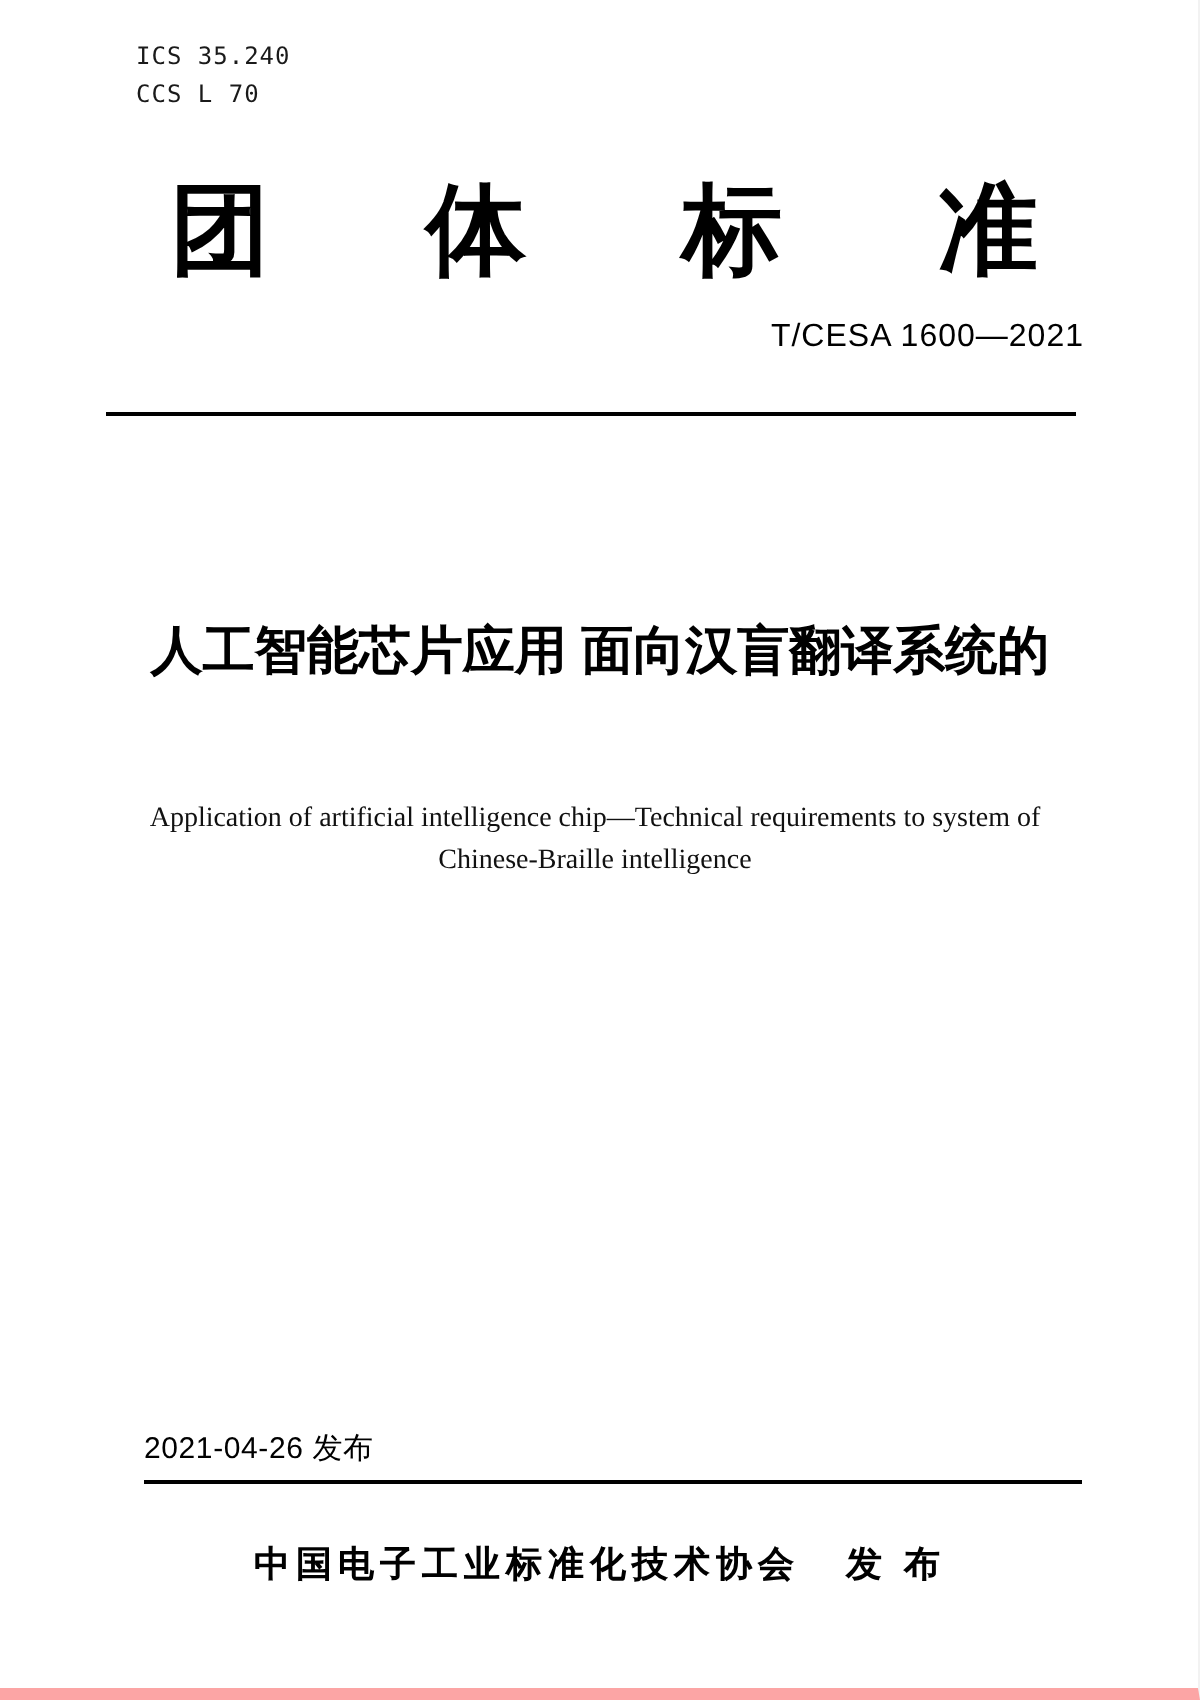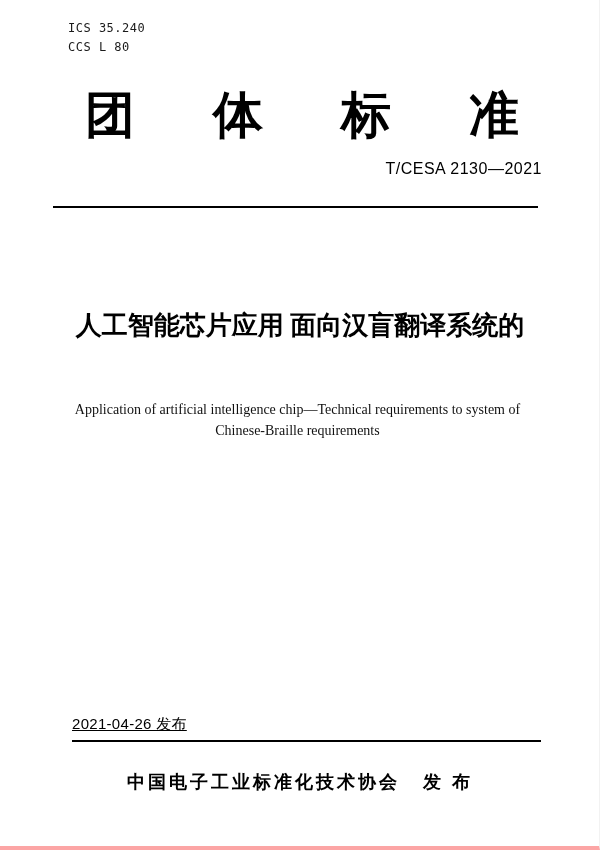--- a/index.html
+++ b/index.html
@@ -10,21 +10,21 @@
   .page {
     position: relative;
     width: 600px;
     height: 850px;
     background: #ffffff;
     color: #000000;
     font-family: "Liberation Sans", sans-serif;
     overflow: hidden;
     box-sizing: border-box;
     border-right: 1px solid #f2f2f2;
-    border-bottom: 4px solid #fca5a5;
+    border-bottom: 6px solid #fca5a5;
     padding-left: 48px;
   }
 
   
   .codes {
     position: absolute;
     left: 68px;
     top: 19px;
     font-size: 12px;
     line-height: 19px;
@@ -69,21 +69,21 @@
   
   .main-title {
     position: absolute;
     left: 0;
     top: 306px;
     width: 600px;
     text-align: center;
     font-size: 26px;
     font-weight: bold;
     line-height: 39px;
-    font-family: Liberation Serif, serif;
+    font-family: Liberation Sans, sans-serif;
   }
 
   
   .en-title {
     position: absolute;
     left: 0;
     top: 399px;
     width: 595px;
     text-align: center;
     font-size: 14px;
@@ -92,21 +92,20 @@
     color: #111111;
   }
 
   
   .date-issue {
     position: absolute;
     left: 72px;
     top: 715px;
     font-size: 15px;
     letter-spacing: 0.3px;
-    text-decoration: underline;
   }
   .date-impl {
     position: absolute;
     right: 58px;
     top: 715px;
     font-size: 15px;
     letter-spacing: 0.3px;
   }
 
   .rule-bottom {
@@ -139,41 +138,41 @@
     letter-spacing: 3px;
   }
 </style>
 </head>
 <body>
 
 <div class="page">
 
   <div class="codes">
     <div>ICS 35.240</div>
-    <div>CCS L 80</div>
+    <div>CCS L 70</div>
   </div>
 
   <div class="doc-type">
     <span>团</span>
     <span>体</span>
     <span>标</span>
     <span>准</span>
   </div>
 
-  <div class="std-number">T/CESA 2130—2021</div>
+  <div class="std-number">T/CESA 1600—2021</div>
 
   <div class="rule-top"></div>
 
   <div class="main-title">
     <div>人工智能芯片应用 面向汉盲翻译系统的</div>
   </div>
 
   <div class="en-title">
     <div>Application of artificial intelligence chip—Technical requirements to system of</div>
-    <div>Chinese-Braille requirements</div>
+    <div>Chinese-Braille intelligence</div>
   </div>
 
   <div class="date-issue">2021-04-26 发布</div>
 
   <div class="rule-bottom"></div>
 
   <div class="publisher-row">
     <span class="org">中国电子工业标准化技术协会</span>
     <span class="action">发 布</span>
   </div>

